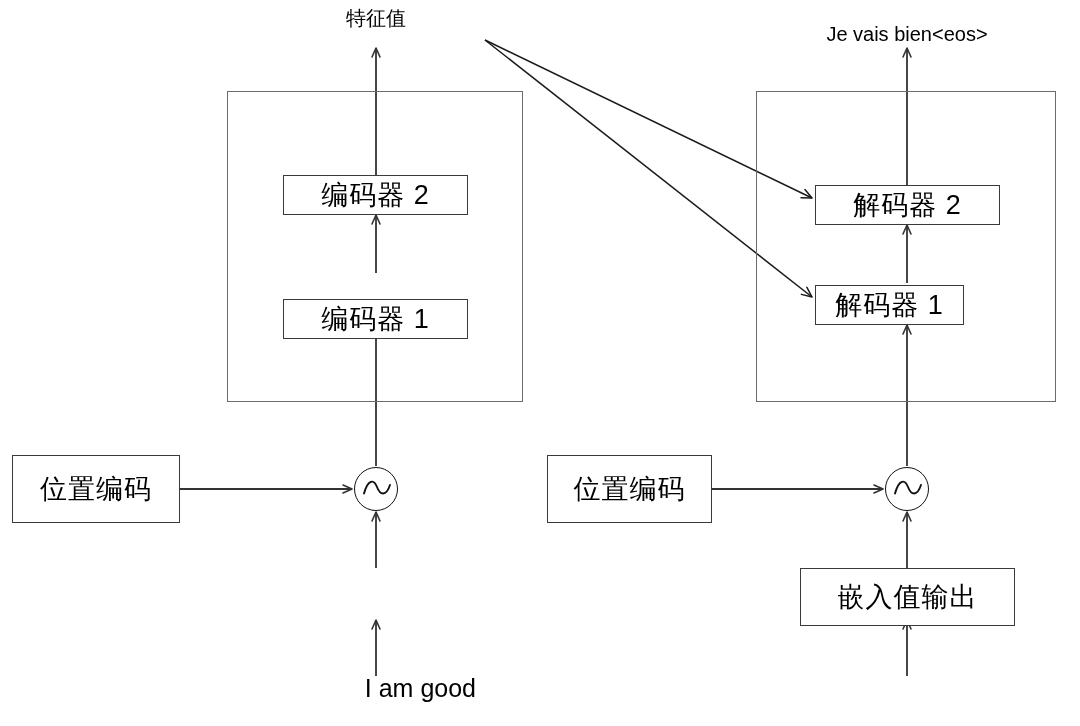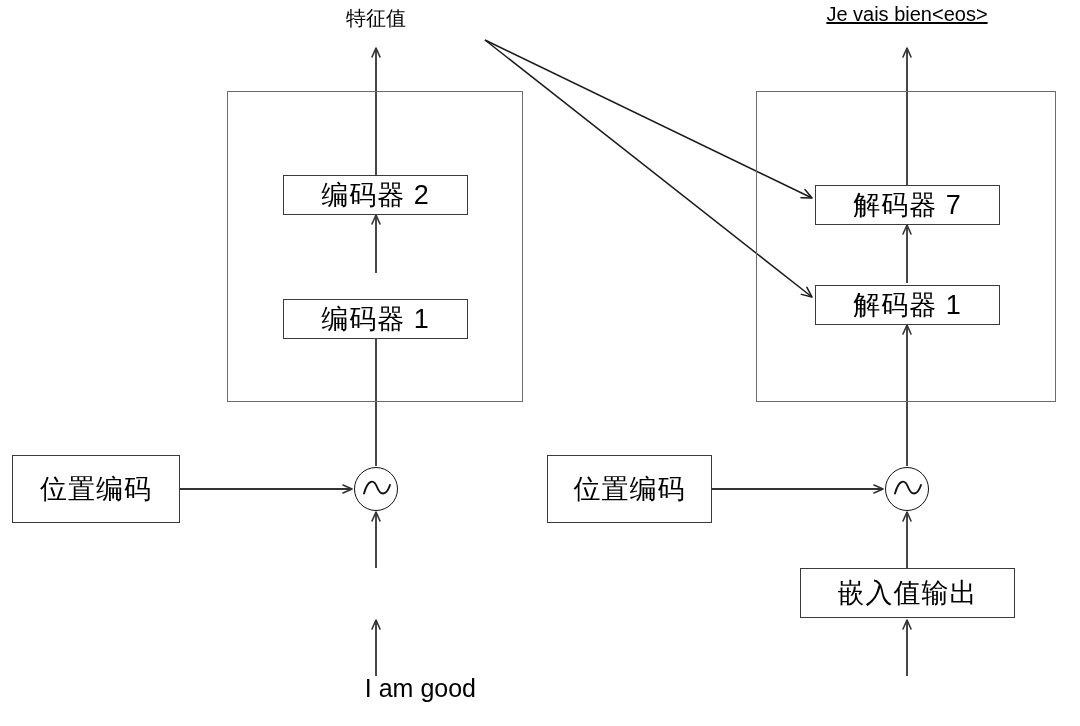--- a/index.html
+++ b/index.html
@@ -138,40 +138,40 @@
 
   <div class="circle-node" style="left:354px; top:467px; width:44px; height:44px;">
     <svg width="44" height="44" viewBox="0 0 44 44">
       <path d="M9,25.5 C13,11 19,11 22,19 C25,27 31,29 35,17" fill="none" stroke="#111111" stroke-width="1.9" stroke-linecap="round"></path>
     </svg>
   </div>
 
 
   <div class="label-free label-bottom" style="left:276px; top:676px; width:200px;">I am good</div>
 
-  <div class="label-free label-top" style="left:757px; top:4px; width:300px;text-decoration:underline;">Je vais bien&lt;eos&gt;</div>
+  <div class="label-free label-top" style="left:757px; top:24px; width:300px;">Je vais bien&lt;eos&gt;</div>
 
   <div class="container-box" style="left:756px; top:91px; width:300px; height:311px;"></div>
 
   <div class="box" style="left:815px; top:185px; width:185px; height:40px;">
-    <span class="label-cn">解码器 7</span>
+    <span class="label-cn">解码器 2</span>
   </div>
 
-  <div class="box" style="left:815px; top:285px; width:185px; height:40px;">
+  <div class="box" style="left:815px; top:285px; width:149px; height:40px;">
     <span class="label-cn">解码器 1</span>
   </div>
 
   <div class="box" style="left:547px; top:455px; width:165px; height:68px;">
     <span class="label-cn">位置编码</span>
   </div>
 
   <div class="circle-node" style="left:885px; top:467px; width:44px; height:44px;">
     <svg width="44" height="44" viewBox="0 0 44 44">
       <path d="M9,25.5 C13,11 19,11 22,19 C25,27 31,29 35,17" fill="none" stroke="#111111" stroke-width="1.9" stroke-linecap="round"></path>
     </svg>
   </div>
 
-  <div class="box" style="left:800px; top:568px; width:215px; height:50px;">
+  <div class="box" style="left:800px; top:568px; width:215px; height:58px;">
     <span class="label-cn">嵌入值输出</span>
   </div>
 
 
 </div>
 
 </body></html>

